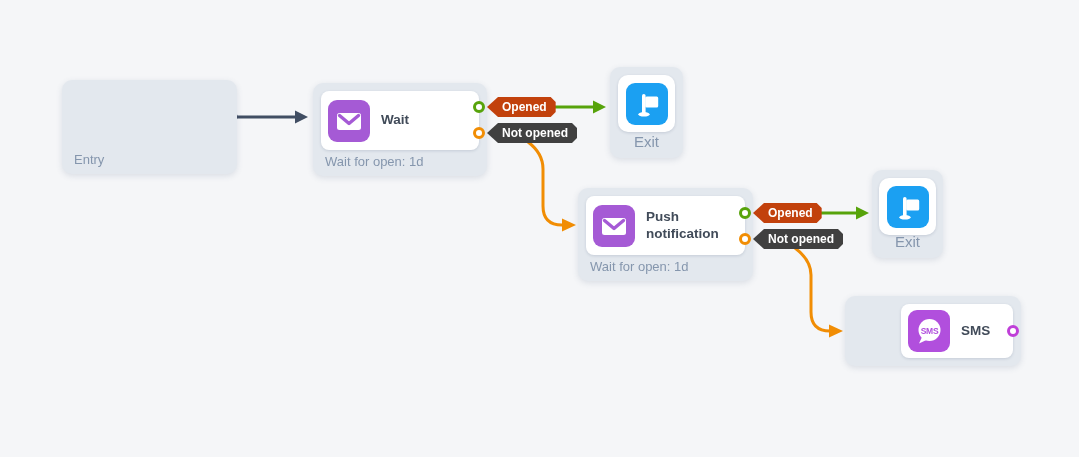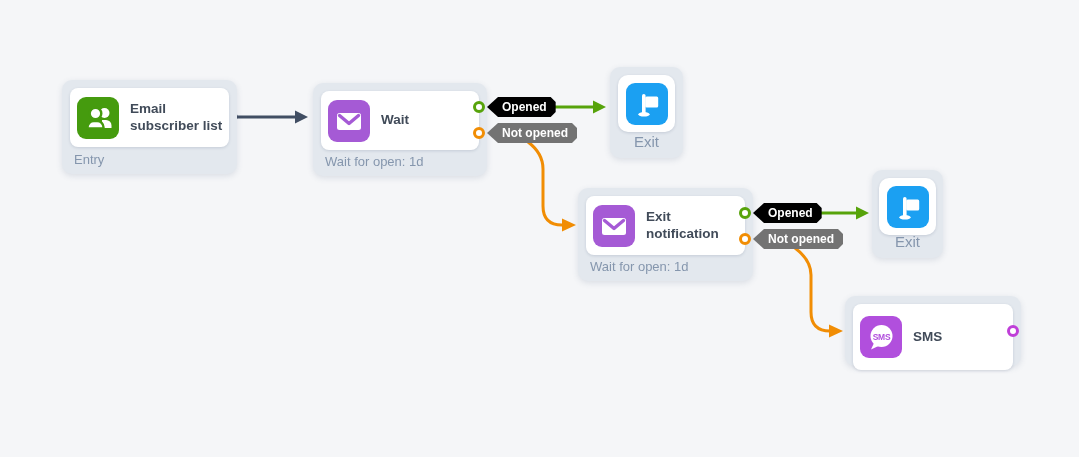--- a/index.html
+++ b/index.html
@@ -51,22 +51,22 @@
   .port-green  { border:3px solid #57a30b; }
   .port-orange { border:3px solid #f18d04; }
   .port-purple { border:3px solid #bf3fd8; }
   .badge {
     position:absolute; z-index:3; height:20px;
     display:inline-flex; align-items:center; white-space:nowrap;
     color:#fff; font-size:12px; font-weight:700;
     padding:0 9px 0 15px;
     clip-path:polygon(0 50%, 11px 0, calc(100% - 5px) 0, 100% 25%, 100% 75%, calc(100% - 5px) 100%, 11px 100%);
   }
-  .badge-green  { background:#000000; }
-  .badge-orange { background:#737373; }
+  .badge-green  { background:#c2410c; }
+  .badge-orange { background:#404040; }
 </style>
 </head>
 <body>
 
 <div class="canvas">
 
   <svg class="wires" viewBox="0 0 1079 457">
 
     <g fill="#414e63" stroke="#414e63">
       <circle cx="231" cy="117" r="6.5" stroke="none"></circle>
@@ -89,35 +89,20 @@
       <polygon points="856,206.5 869,213 856,219.5" stroke="none"></polygon>
     </g>
 
     <g fill="#f18d04" stroke="#f18d04">
       <path d="M795,248 C803,254 811,262 811,275 L811,312 Q811,331 830,331" fill="none" stroke-width="3"></path>
       <polygon points="829,324.5 843,331 829,337.5" stroke="none"></polygon>
     </g>
   </svg>
 
   <div class="node-shell" style="left:62px; top:80px; width:175px; height:94px;">
-    <div class="node-card">
-      <div class="icon-tile tile-green">
-        <svg width="36" height="36" viewBox="0 0 36 36">
-          <g fill="#fff">
-            <circle cx="24.5" cy="13" r="5"></circle>
-            <path d="M22 20 h4 a5.5 5.5 0 0 1 5.5 5.5 V28 h-9.5 z"></path>
-          </g>
-          <g fill="#fff" stroke="#459b0e" stroke-width="2.4">
-            <circle cx="15.5" cy="13.5" r="5.8"></circle>
-            <path d="M7.5 28.5 v-1.2 a6.3 6.3 0 0 1 6.3-6.3 h3.4 a6.3 6.3 0 0 1 6.3 6.3 v1.2 z"></path>
-          </g>
-        </svg>
-      </div>
-      <div class="node-title" style="max-width:102px;">Email subscriber list</div>
-    </div>
     <div class="node-sub">Entry</div>
   </div>
 
   <div class="node-shell" style="left:313px; top:83px; width:174px; height:93px;">
     <div class="node-card">
       <div class="icon-tile tile-purple">
         <svg width="36" height="36" viewBox="0 0 36 36">
           <rect x="6" y="10" width="24" height="17" rx="2.5" fill="#fff"></rect>
           <polyline points="8.5,12.5 18,20.5 27.5,12.5" fill="none" stroke="#a55ad5" stroke-width="3.4" stroke-linecap="round" stroke-linejoin="round"></polyline>
         </svg>
@@ -147,21 +132,21 @@
   </div>
 
   <div class="node-shell" style="left:578px; top:188px; width:175px; height:93px;">
     <div class="node-card">
       <div class="icon-tile tile-purple">
         <svg width="36" height="36" viewBox="0 0 36 36">
           <rect x="6" y="10" width="24" height="17" rx="2.5" fill="#fff"></rect>
           <polyline points="8.5,12.5 18,20.5 27.5,12.5" fill="none" stroke="#a55ad5" stroke-width="3.4" stroke-linecap="round" stroke-linejoin="round"></polyline>
         </svg>
       </div>
-      <div class="node-title">Exit notification</div>
+      <div class="node-title">Push notification</div>
     </div>
     <div class="node-sub">Wait for open: 1d</div>
   </div>
   <div class="port port-green" style="left:739px; top:207px;"></div>
   <div class="port port-orange" style="left:739px; top:233px;"></div>
   <div class="badge badge-green" style="left:753px; top:203px;">Opened</div>
   <div class="badge badge-orange" style="left:753px; top:229px;">Not opened</div>
 
   <div class="node-shell" style="left:872px; top:170px; width:71px; height:88px;">
     <div class="exit-card" style="left:7px;">
@@ -172,21 +157,21 @@
             <rect x="16.2" y="10.5" width="13" height="11" rx="1.5"></rect>
             <ellipse cx="15" cy="28.3" rx="5.6" ry="2.3"></ellipse>
           </g>
         </svg>
       </div>
     </div>
     <div class="exit-label">Exit</div>
   </div>
 
   <div class="node-shell" style="left:845px; top:296px; width:176px; height:70px;">
-    <div class="node-card" style="height:66px;">
+    <div class="node-card" style="height:54px;margin-left:48px;">
       <div class="icon-tile tile-sms">
         <svg width="36" height="36" viewBox="0 0 36 36">
           <circle cx="18.5" cy="17" r="11" fill="#fff"></circle>
           <path d="M11,24 L8,30.5 L16.5,26.5 z" fill="#fff"></path>
           <text x="18.5" y="20.5" text-anchor="middle" font-size="8.5" font-weight="bold" font-family="Liberation Sans, sans-serif" fill="#b14fdd" letter-spacing="-0.3">SMS</text>
         </svg>
       </div>
       <div class="node-title">SMS</div>
     </div>
   </div>

